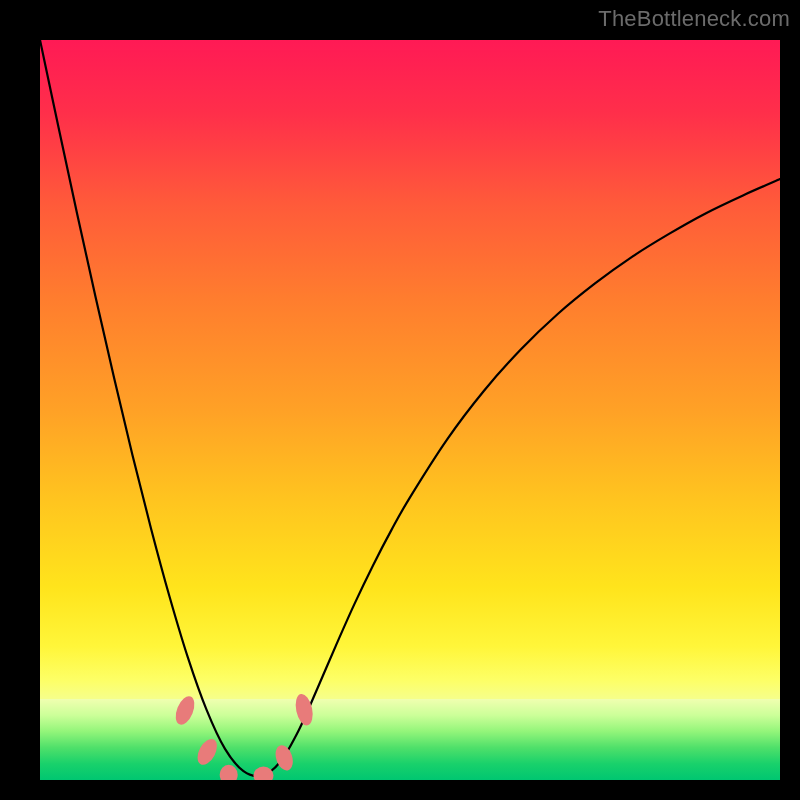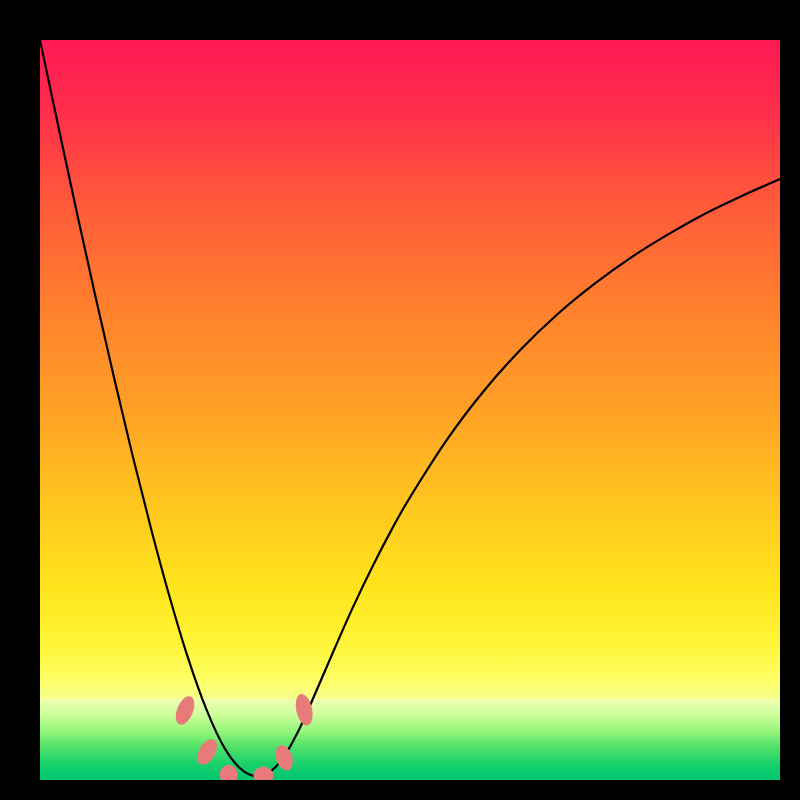--- a/index.html
+++ b/index.html
@@ -59,20 +59,21 @@
     font-size: 22px;
     font-weight: 500;
     letter-spacing: 0.2px;
   }
 </style>
 </head>
 <body>
 
 <div class="frame">
 
+  <div class="watermark">TheBottleneck.com</div>
 
   <div class="plot">
 
     <div class="gradient" id="bg-gradient" style="background: linear-gradient(rgb(255, 26, 85) 0%, rgb(255, 47, 74) 10%, rgb(255, 90, 58) 22%, rgb(255, 125, 46) 35%, rgb(255, 161, 38) 50%, rgb(255, 196, 31) 62%, rgb(255, 228, 28) 74%, rgb(255, 246, 58) 82%, rgb(253, 255, 102) 86.5%, rgb(246, 255, 138) 89%);"></div>
 
     <div class="green-band" id="green-band" style="top: 658.6px; height: 81.4px; background: linear-gradient(rgb(240, 255, 176) 0%, rgb(204, 255, 153) 20%, rgb(147, 245, 122) 40%, rgb(79, 224, 106) 60%, rgb(25, 209, 107) 80%, rgb(0, 198, 113) 100%);"></div>
 
     <svg class="curve" id="curve-svg" viewBox="0 0 740 740" preserveAspectRatio="none">
       <path id="curve-path" fill="none" d="M 0.00 0.00 C 3.08 14.55, 12.33 58.46, 18.50 87.32 C 24.67 116.18, 30.83 144.92, 37.00 173.16 C 43.17 201.40, 49.33 229.40, 55.50 256.78 C 61.67 284.16, 67.83 311.05, 74.00 337.44 C 80.17 363.83, 86.33 389.98, 92.50 415.14 C 98.67 440.30, 104.83 464.84, 111.00 488.40 C 117.17 511.96, 123.33 534.90, 129.50 556.48 C 135.67 578.06, 141.83 599.03, 148.00 617.90 C 154.17 636.77, 160.33 654.53, 166.50 669.70 C 172.67 684.87, 178.83 698.68, 185.00 708.92 C 191.17 719.16, 197.33 726.68, 203.50 731.12 C 209.67 735.56, 215.83 737.16, 222.00 735.56 C 228.17 733.96, 234.33 729.15, 240.50 721.50 C 246.67 713.85, 252.83 701.89, 259.00 689.68 C 265.17 677.47, 271.33 662.30, 277.50 648.24 C 283.67 634.18, 289.83 619.38, 296.00 605.32 C 302.17 591.26, 308.33 577.20, 314.50 563.88 C 320.67 550.56, 326.83 537.73, 333.00 525.40 C 339.17 513.07, 345.33 501.23, 351.50 489.88 C 357.67 478.53, 360.75 472.37, 370.00 457.32 C 379.25 442.27, 394.67 417.36, 407.00 399.60 C 419.33 381.84, 431.67 365.81, 444.00 350.76 C 456.33 335.71, 468.67 322.15, 481.00 309.32 C 493.33 296.49, 505.67 284.78, 518.00 273.80 C 530.33 262.82, 542.67 252.96, 555.00 243.46 C 567.33 233.96, 579.67 225.08, 592.00 216.82 C 604.33 208.56, 616.67 201.16, 629.00 193.88 C 641.33 186.60, 653.67 179.57, 666.00 173.16 C 678.33 166.75, 690.67 161.07, 703.00 155.40 C 715.33 149.73, 733.83 141.83, 740.00 139.12" stroke="#000000" stroke-width="2.2" stroke-linecap="round" stroke-linejoin="round"></path>
       <g id="markers-group">

